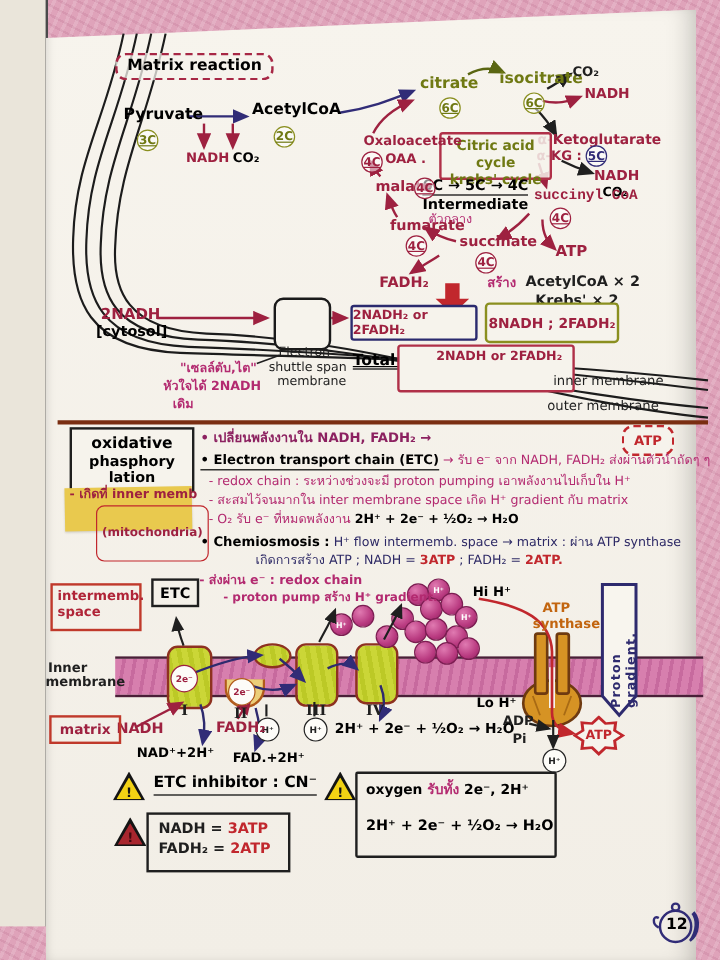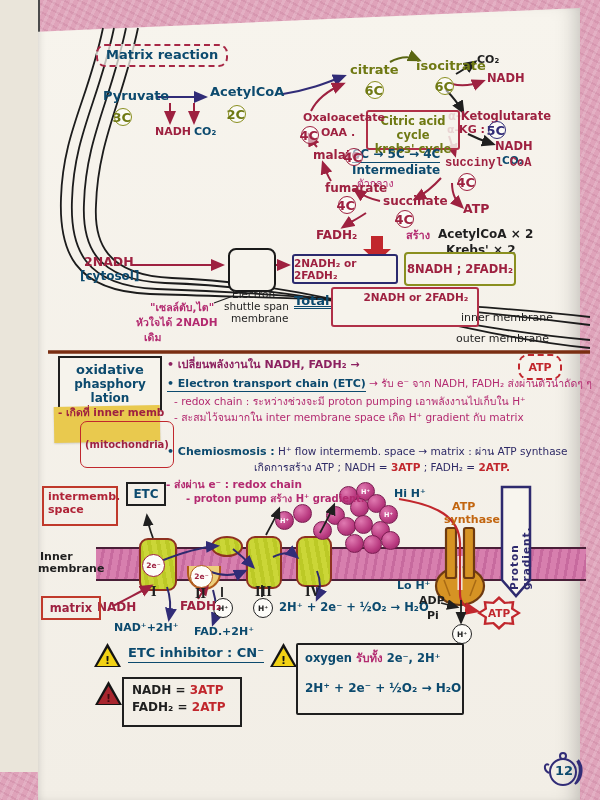--- a/index.html
+++ b/index.html
@@ -13,25 +13,25 @@
       border-right:2.5px solid #4a4a4a;z-index:1;}
   .page{position:absolute;left:38px;top:8px;width:542px;height:792px;
       background:linear-gradient(180deg,#f7f4ed,#f2eee6);
       clip-path:polygon(0 3%,100% 0,100% 100%,0 100%);
       box-shadow:inset -16px 0 22px -14px rgba(0,0,0,.25),inset 5px 0 10px -6px rgba(0,0,0,.2);
       z-index:1;}
   .lay{position:absolute;inset:0;}
   .z2{z-index:2}.z3{z-index:3}.z4{z-index:4}.z5{z-index:5}
   .t{position:absolute;white-space:nowrap;line-height:1.12;color:#222;}
   .b{font-weight:bold}
-  .navy{color:#0c4a6e}.mar{color:#9e2140}.mag{color:#b32a70}.olv{color:#6f7913}
+  .navy{color:#000000}.mar{color:#9e2140}.mag{color:#b32a70}.olv{color:#6f7913}
   .blk{color:#1f1f1f}.org{color:#c2650f}.red{color:#c1272d}.rood{color:#b02437}
   .ul{border-bottom:1.5px solid currentColor;padding-bottom:1px;}
   .circ{position:absolute;width:16px;height:16px;border-radius:50%;display:flex;align-items:center;
-      justify-content:flex-end;font-size:13px;font-weight:bold;background:rgba(255,255,255,.55);}
+      justify-content:center;font-size:10px;font-weight:bold;background:rgba(255,255,255,.55);text-decoration:underline;}
   .c-olv{border:1.6px solid #8a8f1f;color:#6f7913}
   .c-mar{border:1.6px solid #9e2140;color:#9e2140}
   .c-navy{border:1.6px solid #312c77;color:#312c77}
   .bx{position:absolute;background:#f6f3ec;}
   .band{position:absolute;left:96px;top:547px;width:490px;height:30px;
       background:repeating-linear-gradient(100deg,#d77fae 0 6px,#c76a9e 6px 9px);
       border-top:2px solid #4a1f38;border-bottom:2px solid #4a1f38;}
   .cx{position:absolute;background:repeating-linear-gradient(80deg,#cbd637 0 5px,#bcc926 5px 9px);
       border:2.5px solid #8e3120;border-radius:9px;}
   .ball{position:absolute;width:17px;height:17px;border-radius:50%;
@@ -290,22 +290,23 @@
     <div class="t mar b" style="left:58px;top:407px;font-size:10.5px;">- เกิดที่ inner memb</div>
     <div class="t mar b" style="left:80px;top:421px;font-size:10px;border:1.8px solid #c1272d;border-radius:7px;padding:17px 4px;">(mitochondria)</div>
 
     <div class="t" style="left:167px;top:359px;font-size:11px;color:#8c2160;font-weight:bold;">• เปลี่ยนพลังงานใน NADH, FADH₂ →</div>
     <div class="cloud" style="left:518px;top:354px;width:40px;height:22px;font-size:11px;">
         <span>ATP</span>
       </div>
     <div class="t" style="left:167px;top:378px;font-size:10.5px;"><span class="navy b ul" style="font-size:11px;">• Electron transport chain (ETC)</span><span class="mag"> → รับ e⁻ จาก NADH, FADH₂ ส่งผ่านตัวนำถัดๆ ๆ</span></div>
     <div class="t mag" style="left:174px;top:412px;font-size:10.5px;">- สะสมไว้จนมากใน inter membrane space เกิด H⁺ gradient กับ matrix</div>
     <div class="t mag" style="left:174px;top:396px;font-size:10.5px;">- redox chain : ระหว่างช่วงจะมี proton pumping เอาพลังงานไปเก็บใน H⁺</div>
+    <div class="t" style="left:174px;top:428px;font-size:10.5px;"><span class="mag">- O₂ รับ e⁻ ที่หมดพลังงาน   </span><span class="navy b">2H⁺ + 2e⁻ + ½O₂ → H₂O</span></div>
     <div class="t" style="left:167px;top:446px;font-size:10.5px;"><span class="navy b" style="font-size:11px;">• Chemiosmosis :</span><span style="color:#2e2a66;"> H⁺ flow intermemb. space → matrix : ผ่าน ATP synthase</span></div>
-    <div class="t" style="left:213px;top:462px;font-size:10.5px;margin-left:41px;"><span style="color:#2e2a66;">เกิดการสร้าง ATP ; NADH = </span><span class="red b">3ATP</span><span style="color:#2e2a66;"> ; FADH₂ = </span><span class="red b">2ATP.</span></div>
+    <div class="t" style="left:213px;top:462px;font-size:10.5px;"><span style="color:#2e2a66;">เกิดการสร้าง ATP ; NADH = </span><span class="red b">3ATP</span><span style="color:#2e2a66;"> ; FADH₂ = </span><span class="red b">2ATP.</span></div>
 
     <div class="bx" style="left:42px;top:486px;width:72px;height:36px;border:2px solid #c0392b;background:transparent;">
       <div class="rood b" style="font-size:11px;margin:2px 0 0 4px;">intermemb.</div>
       <div class="rood b" style="font-size:11px;margin-left:4px;">space</div>
     </div>
     <div class="bx" style="left:126px;top:482px;width:36px;height:20px;border:2px solid #1f1f1f;display:flex;align-items:center;justify-content:center;background:transparent;">
       <span class="navy b" style="font-size:12px;">ETC</span>
     </div>
     <div class="t mag b" style="left:166px;top:479px;font-size:10.5px;">- ส่งผ่าน e⁻ : redox chain</div>
     <div class="t mag b" style="left:166px;top:493px;font-size:10px;padding-left:20px;">- proton pump สร้าง H⁺ gradient.</div>

